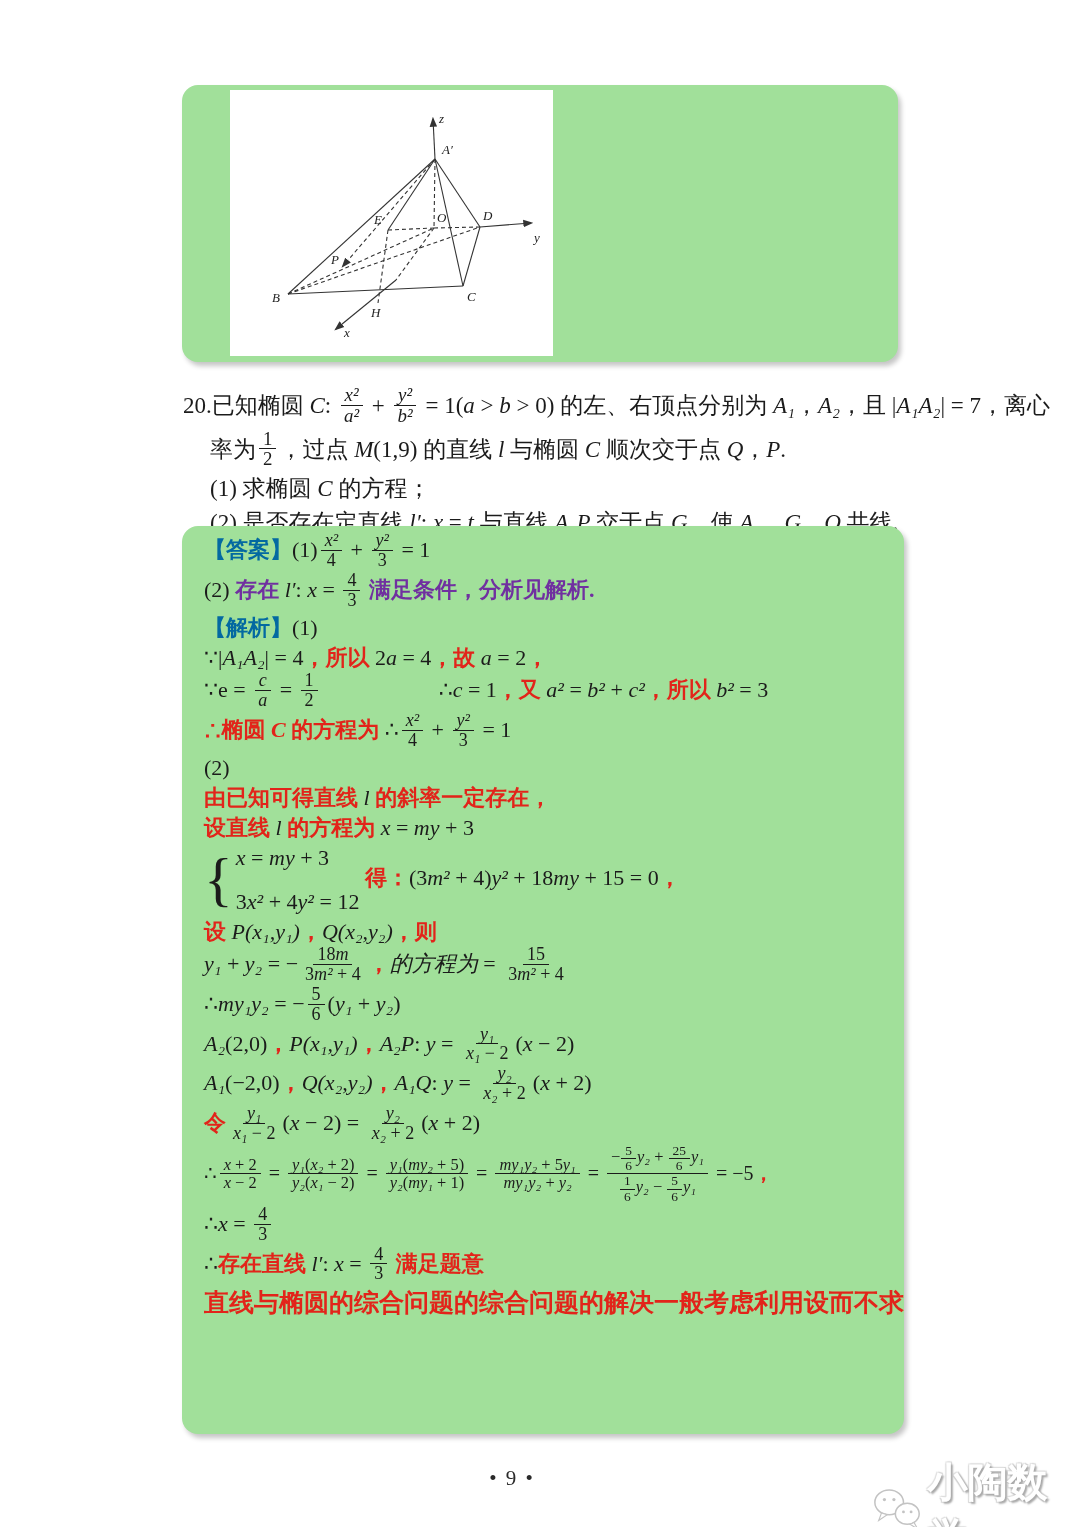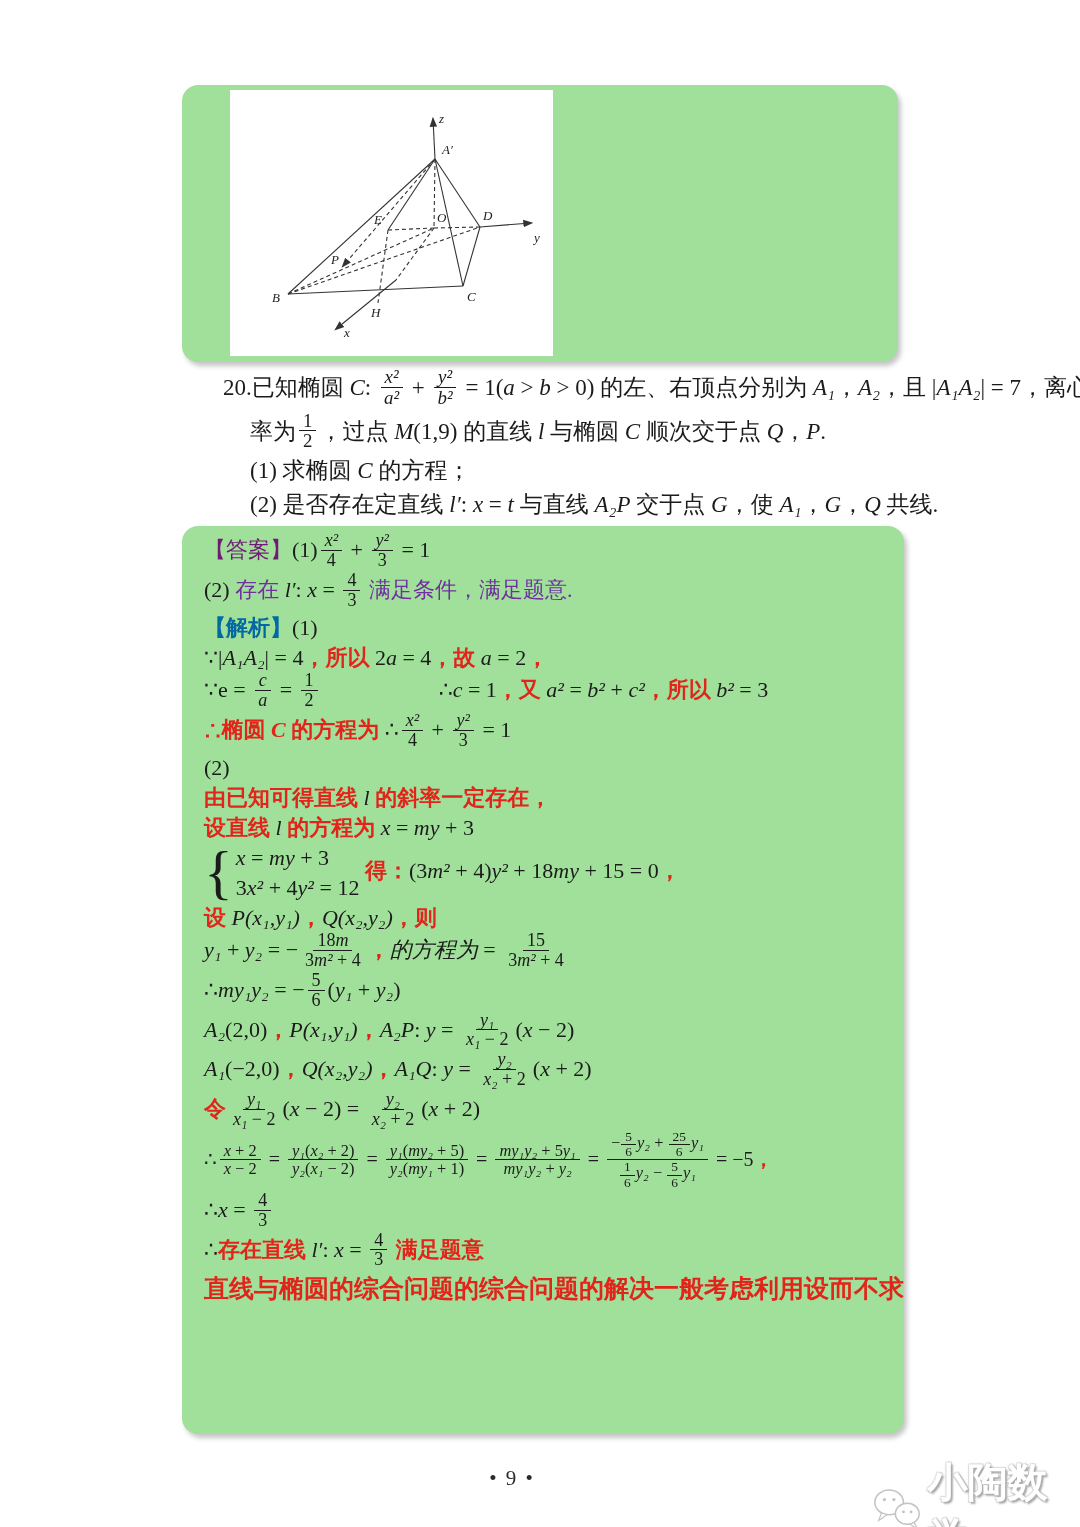--- a/index.html
+++ b/index.html
@@ -2,42 +2,42 @@
 <html><head>
 <meta charset="utf-8">
 <style>
   html,body{margin:0;padding:0;}
   body{width:1080px;height:1527px;background:#ffffff;position:relative;overflow:hidden;
        font-family:"Liberation Serif",serif;}
   .greenbox{position:absolute;background:#a1e09a;border-radius:16px;
             box-shadow:3px 4px 5px #c6c6c6;}
   #figure-panel{left:182px;top:85px;width:716px;height:277px;}
   #figure-white{position:absolute;left:48px;top:5px;width:323px;height:266px;background:#ffffff;}
-  #problem-block{position:absolute;left:183px;top:366px;width:730px;margin-left:40px;}
+  #problem-block{position:absolute;left:183px;top:384px;width:730px;}
   #solution-panel{left:182px;top:526px;width:722px;height:908px;overflow:hidden;}
   #solution-content{padding:6px 10px 0 22px;}
   .line{display:block;white-space:nowrap;line-height:1.32;font-size:22px;margin:1px 0;color:#1b1b1b;}
   #problem-block .line{font-size:23px;margin:3px 0;}
   #problem-block .line.indent{padding-left:27px;}
   .sg{display:inline;}
   .k{color:#1b1b1b;}
   .m{color:#1b1b1b;font-style:italic;}
   .r{color:#e2241a;font-weight:700;}
   .rm{color:#e2241a;font-weight:700;font-style:italic;}
-  .p{color:#7030a0;font-weight:400;}
-  .y{color:#701a75;font-weight:400;}
+  .p{color:#7030a0;font-weight:700;}
+  .y{color:#0369a1;font-weight:700;}
   .b{color:#0369a1;font-weight:700;}
   .frac{display:inline-flex;flex-direction:column;align-items:center;vertical-align:middle;
         margin:0 3px;line-height:1.05;position:relative;top:-2px;}
   .frac>.num,.frac>.den{font-size:.82em;padding:0 4px;text-align:center;}
   .frac>.num{border-bottom:1.5px solid #1b1b1b;}
   .frac .frac{top:0;margin:0 1px;}
   .cases{display:inline-flex;align-items:center;vertical-align:middle;}
   .cases>.brace{font-size:60px;font-weight:400;line-height:.9;margin-right:3px;color:#1b1b1b;}
-  .cases>.rows{display:inline-flex;flex-direction:column;gap:1px;}
+  .cases>.rows{display:inline-flex;flex-direction:column;gap:15px;}
   .cases .row{white-space:nowrap;}
   #footer-pagenum{position:absolute;left:452px;top:1466px;width:120px;text-align:center;
                   font-size:21px;color:#2a2a2a;letter-spacing:2px;}
   #watermark{position:absolute;left:872px;top:1455px;display:flex;align-items:center;}
   #watermark-text{font-size:40px;font-weight:700;color:#ffffff;margin-left:4px;
     font-family:"Liberation Sans",sans-serif;
     text-shadow:2px 2px 2px #a8a8a8,-1px -1px 1px #e0e0e0,1px -1px 1px #d2d2d2,-1px 1px 1px #d2d2d2;}
   svg text{font-family:"Liberation Serif",serif;}
 </style>
 </head>
@@ -113,21 +113,21 @@
       <div class="line"><span class="sg y">【答案】</span><span class="sg k">(1)</span><span class="frac">
           <span class="num"><span class="sg m">x²</span></span>
           <span class="den"><span class="sg k">4</span></span>
         </span><span class="sg k"> + </span><span class="frac">
           <span class="num"><span class="sg m">y²</span></span>
           <span class="den"><span class="sg k">3</span></span>
         </span><span class="sg k"> = 1</span></div>
       <div class="line"><span class="sg k">(2) </span><span class="sg p">存在 </span><span class="sg m">l′</span><span class="sg k">: </span><span class="sg m">x</span><span class="sg k"> = </span><span class="frac">
           <span class="num"><span class="sg k">4</span></span>
           <span class="den"><span class="sg k">3</span></span>
-        </span><span class="sg p"> 满足条件，满足题意.</span></div>
+        </span><span class="sg p"> 满足条件，分析见解析.</span></div>
       <div class="line"><span class="sg b">【解析】</span><span class="sg k">(1)</span></div>
       <div class="line"><span class="sg k">∵|</span><span class="sg m">A₁A₂</span><span class="sg k">| = 4</span><span class="sg r">，</span><span class="sg r">所以 </span><span class="sg k">2</span><span class="sg m">a</span><span class="sg k"> = 4</span><span class="sg r">，</span><span class="sg r">故 </span><span class="sg m">a</span><span class="sg k"> = 2</span><span class="sg r">，</span></div>
       <div class="line"><span class="sg k">∵e = </span><span class="frac">
           <span class="num"><span class="sg m">c</span></span>
           <span class="den"><span class="sg m">a</span></span>
         </span><span class="sg k"> = </span><span class="frac">
           <span class="num"><span class="sg k">1</span></span>
           <span class="den"><span class="sg k">2</span></span>
         </span><span style="display: inline-block; width: 118px;"></span><span class="sg k">∴</span><span class="sg m">c</span><span class="sg k"> = 1</span><span class="sg r">，</span><span class="sg r">又 </span><span class="sg m">a²</span><span class="sg k"> = </span><span class="sg m">b²</span><span class="sg k"> + </span><span class="sg m">c²</span><span class="sg r">，</span><span class="sg r">所以 </span><span class="sg m">b²</span><span class="sg k"> = 3</span></div>
       <div class="line"><span class="sg r">∴椭圆 </span><span class="sg rm">C</span><span class="sg r"> 的方程为 </span><span class="sg k">∴</span><span class="frac">

